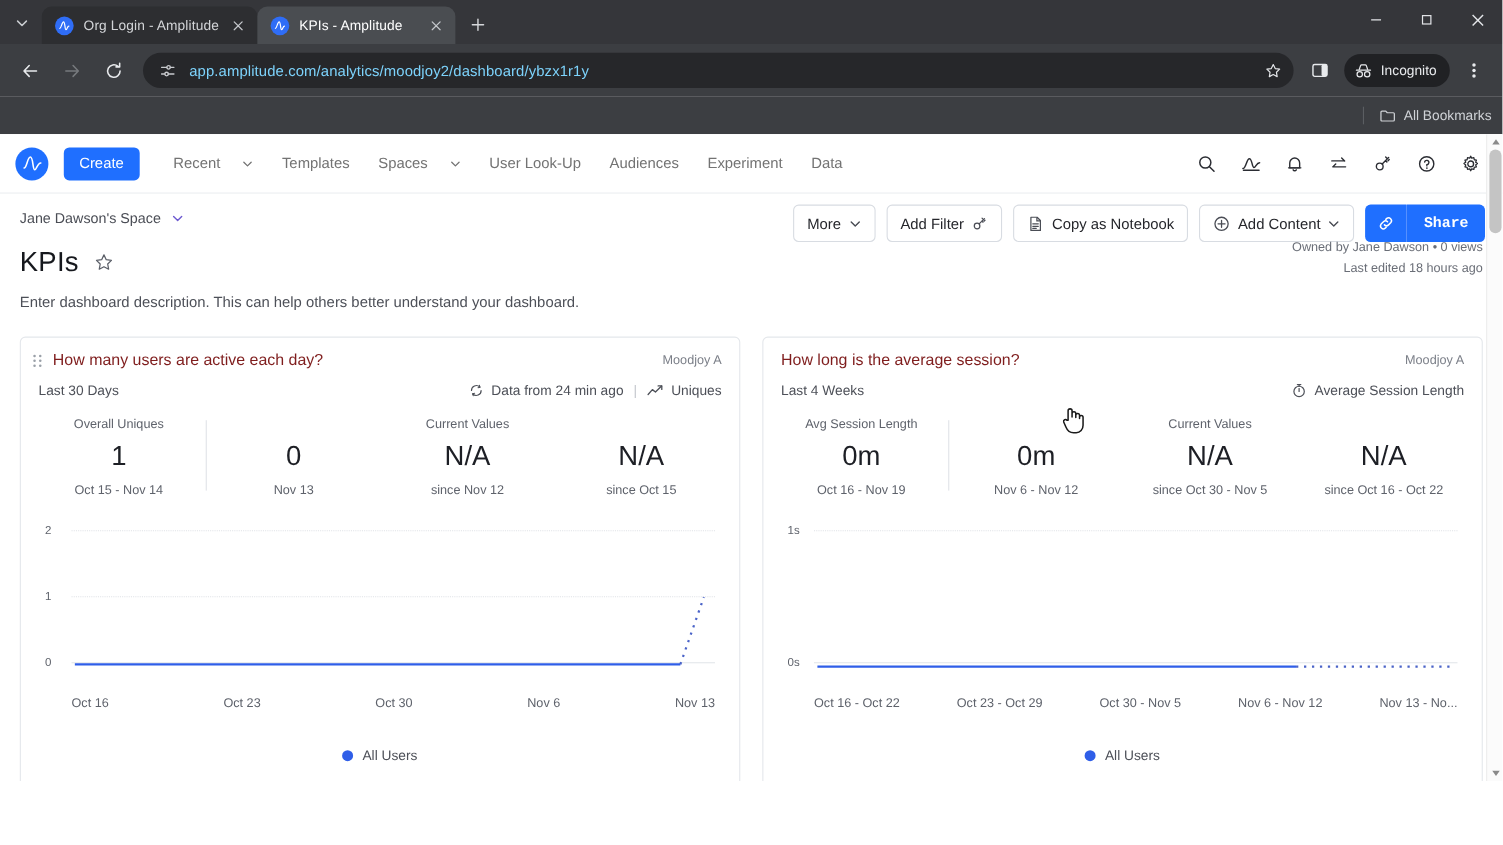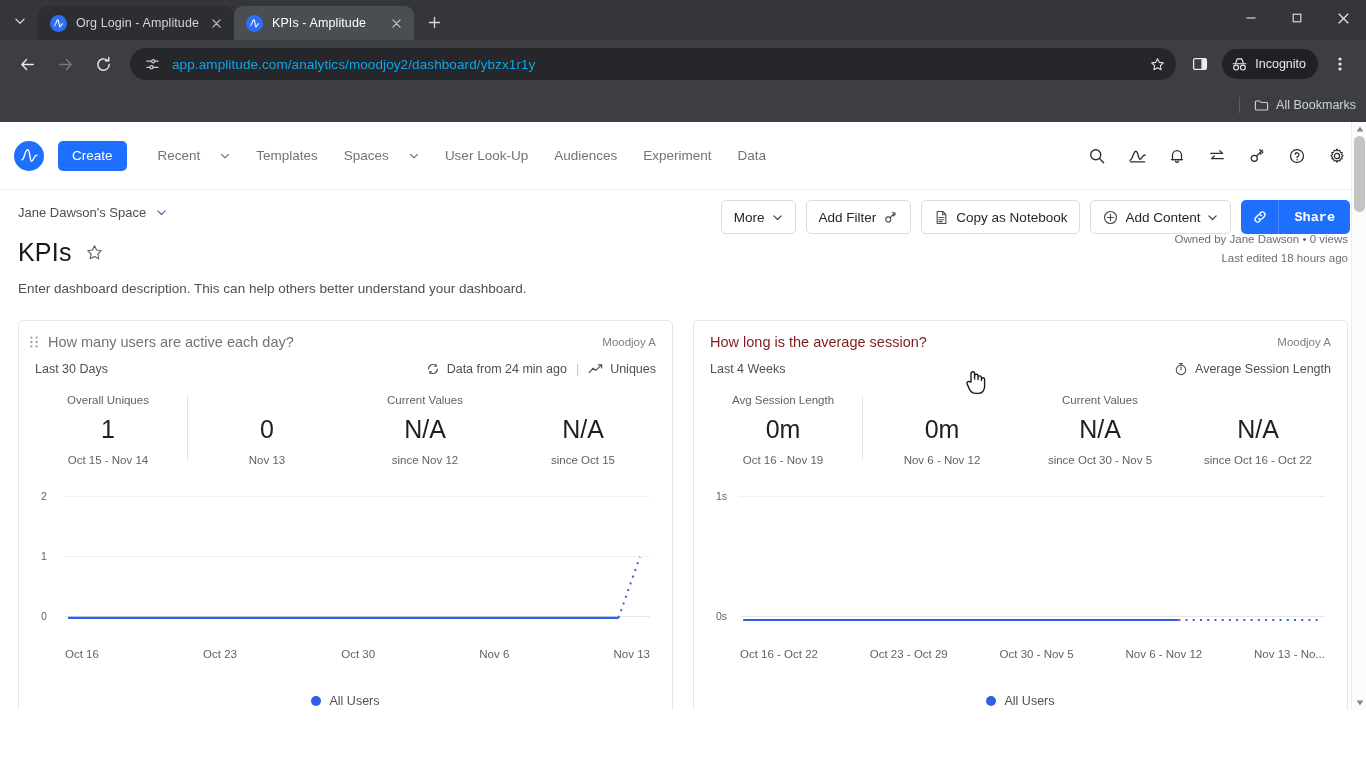--- a/index.html
+++ b/index.html
@@ -105,21 +105,21 @@
   .nav-btn.disabled { color: #76797d; }
   .omnibox {
     flex: 1;
     height: 32px;
     background: #26272a;
     border-radius: 16px;
     display: flex;
     align-items: center;
     padding: 0 6px 0 12px;
     margin: 0 6px 0 8px;
-    color: #0ea5e9;
+    color: #7dd3fc;
     font-size: 13.5px;
   }
   .omnibox .site-icon {
     width: 20px; height:20px;
     display:flex; align-items:center; justify-content:center;
     margin-right: 10px;
     color: #c8cace;
     flex:none;
   }
   .omnibox .url { flex:1; white-space: nowrap; overflow: hidden; letter-spacing:.1px;}
@@ -157,21 +157,21 @@
     font-size: 12.5px;
   }
   .bookmarks-bar .sep {
     width: 1px; height: 16px; background: #5b5e62; margin-right: 14px;
   }
   .bm-item { display: flex; align-items: center; gap: 7px; }
 
   
   .app { background:#fff; height: 588px; position: relative; overflow: hidden;}
   .appnav {
-    height: 68px;
+    height: 54px;
     display: flex;
     align-items: center;
     padding: 0 14px;
     border-bottom: 1px solid #eceef1;
     background: #fff;
   }
   .logo {
     width: 30px; height: 30px; border-radius: 50%;
     background: #1f6fff;
     display:flex;align-items:center;justify-content:center;
@@ -264,21 +264,21 @@
     border-radius: 5px;
     background:#fff;
     min-height: 420px;
     position: relative;
   }
   .card-head { padding: 13px 16px 0 16px; }
   .card-title-row { display:flex; align-items:center; }
   .drag-handle {
     margin-right: 9px; margin-left:-6px; display:flex; color:#9aa0a8; flex:none;
   }
-  .card-title { font-size: 14.5px; color:#737373; }
+  .card-title { font-size: 14.5px; color:#7f1d1d; }
   .card-title.plain { color:#7f1d1d; }
   .card-owner { margin-left:auto; color:#7b7f88; font-size:11.5px; white-space:nowrap;}
   .card-sub-row { display:flex; align-items:center; margin-top: 12px; }
   .card-range { color:#4d5058; font-size:12.5px; }
   .card-meta { margin-left:auto; display:flex; align-items:center; gap:7px; color:#4d5058; font-size:12.5px;}
   .card-meta .divider { color:#c3c7cd; margin: 0 2px;}
   .mini-icon { display:flex; color:#4d5058; }
 
   .stats {
     display:flex;

